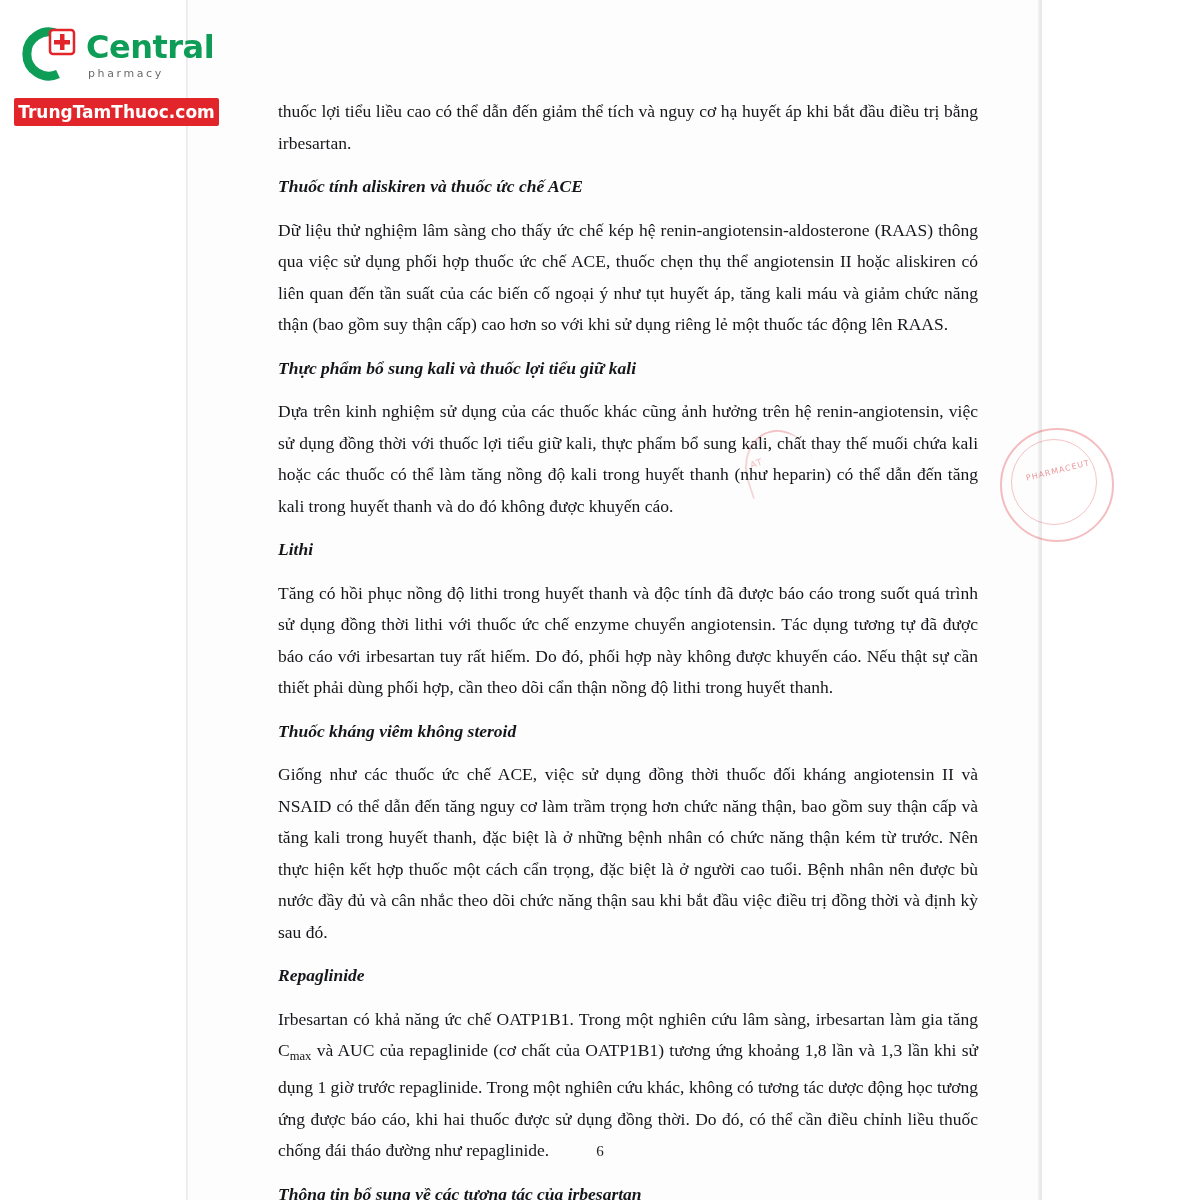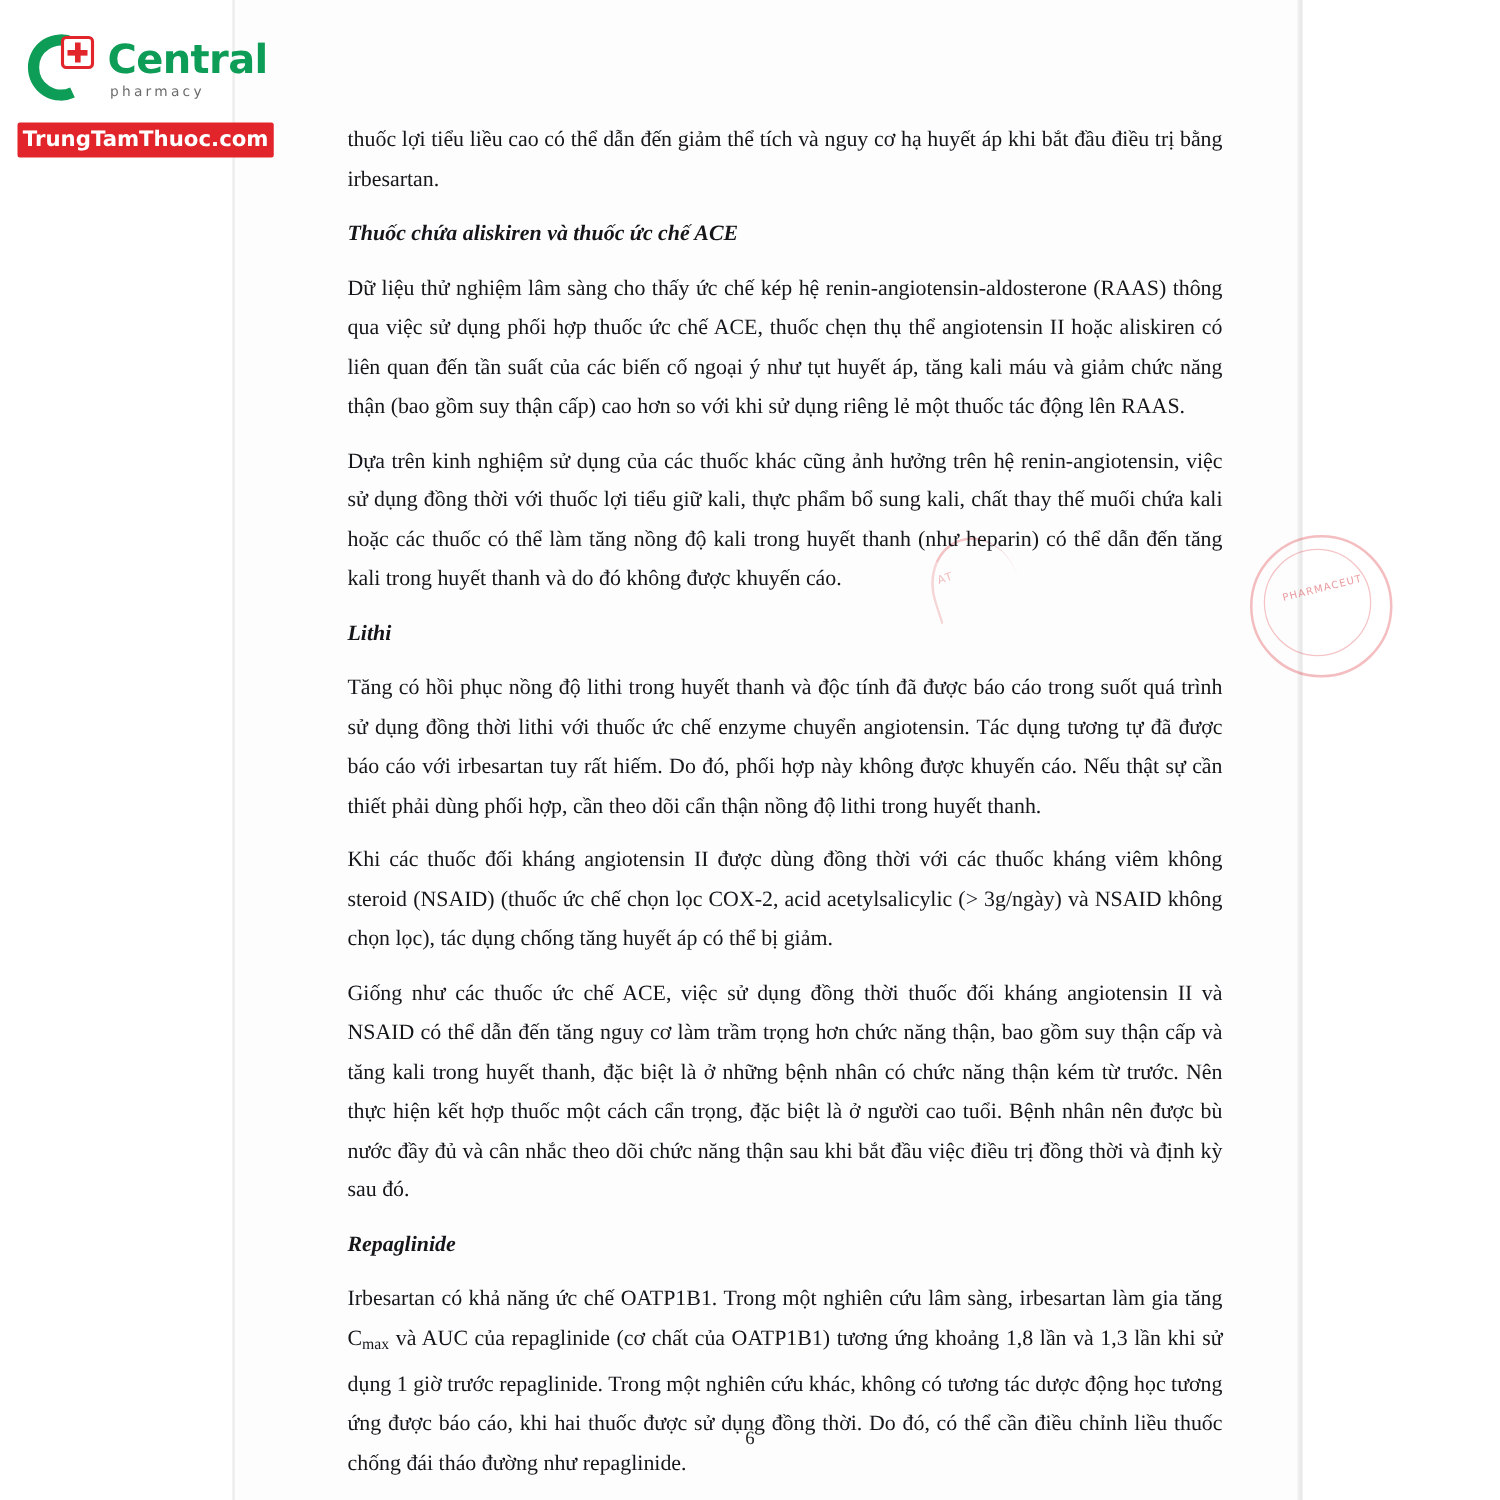--- a/index.html
+++ b/index.html
@@ -243,26 +243,27 @@
     <div class="ring"></div>
     <div class="txt">PHARMACEUT</div>
   </div>
   <div class="stamp-left">
     <div class="arc"></div>
     <div class="txt">AT</div>
   </div>
 
   <div class="doc" id="doc-body">
       <p class="body">thuốc lợi tiểu liều cao có thể dẫn đến giảm thể tích và nguy cơ hạ huyết áp khi bắt đầu điều trị bằng irbesartan.</p>
-      <p class="heading">Thuốc chứa aliskiren và thuốc ức chế ACE</p>
+      <p class="heading">Thuốc tính aliskiren và thuốc ức chế ACE</p>
       <p class="body">Dữ liệu thử nghiệm lâm sàng cho thấy ức chế kép hệ renin-angiotensin-aldosterone (RAAS) thông qua việc sử dụng phối hợp thuốc ức chế ACE, thuốc chẹn thụ thể angiotensin II hoặc aliskiren có liên quan đến tần suất của các biến cố ngoại ý như tụt huyết áp, tăng kali máu và giảm chức năng thận (bao gồm suy thận cấp) cao hơn so với khi sử dụng riêng lẻ một thuốc tác động lên RAAS.</p>
+      <p class="heading">Thực phẩm bổ sung kali và thuốc lợi tiểu giữ kali</p>
       <p class="body">Dựa trên kinh nghiệm sử dụng của các thuốc khác cũng ảnh hưởng trên hệ renin-angiotensin, việc sử dụng đồng thời với thuốc lợi tiểu giữ kali, thực phẩm bổ sung kali, chất thay thế muối chứa kali hoặc các thuốc có thể làm tăng nồng độ kali trong huyết thanh (như heparin) có thể dẫn đến tăng kali trong huyết thanh và do đó không được khuyến cáo.</p>
       <p class="heading">Lithi</p>
       <p class="body">Tăng có hồi phục nồng độ lithi trong huyết thanh và độc tính đã được báo cáo trong suốt quá trình sử dụng đồng thời lithi với thuốc ức chế enzyme chuyển angiotensin. Tác dụng tương tự đã được báo cáo với irbesartan tuy rất hiếm. Do đó, phối hợp này không được khuyến cáo. Nếu thật sự cần thiết phải dùng phối hợp, cần theo dõi cẩn thận nồng độ lithi trong huyết thanh.</p>
-      <p class="body">Khi các thuốc đối kháng angiotensin II được dùng đồng thời với các thuốc kháng viêm không steroid (NSAID) (thuốc ức chế chọn lọc COX-2, acid acetylsalicylic (&gt; 3g/ngày) và NSAID không chọn lọc), tác dụng chống tăng huyết áp có thể bị giảm.</p>
+      <p class="heading">Thuốc kháng viêm không steroid</p>
       <p class="body">Giống như các thuốc ức chế ACE, việc sử dụng đồng thời thuốc đối kháng angiotensin II và NSAID có thể dẫn đến tăng nguy cơ làm trầm trọng hơn chức năng thận, bao gồm suy thận cấp và tăng kali trong huyết thanh, đặc biệt là ở những bệnh nhân có chức năng thận kém từ trước. Nên thực hiện kết hợp thuốc một cách cẩn trọng, đặc biệt là ở người cao tuổi. Bệnh nhân nên được bù nước đầy đủ và cân nhắc theo dõi chức năng thận sau khi bắt đầu việc điều trị đồng thời và định kỳ sau đó.</p>
       <p class="heading">Repaglinide</p>
       <p class="body">Irbesartan có khả năng ức chế OATP1B1. Trong một nghiên cứu lâm sàng, irbesartan làm gia tăng C<span class="sub">max</span> và AUC của repaglinide (cơ chất của OATP1B1) tương ứng khoảng 1,8 lần và 1,3 lần khi sử dụng 1 giờ trước repaglinide. Trong một nghiên cứu khác, không có tương tác dược động học tương ứng được báo cáo, khi hai thuốc được sử dụng đồng thời. Do đó, có thể cần điều chỉnh liều thuốc chống đái tháo đường như repaglinide.</p>
       <p class="heading">Thông tin bổ sung về các tương tác của irbesartan</p>
     </div>
 
   <div class="page-number">6</div>
 </div>
 
 </body></html>

